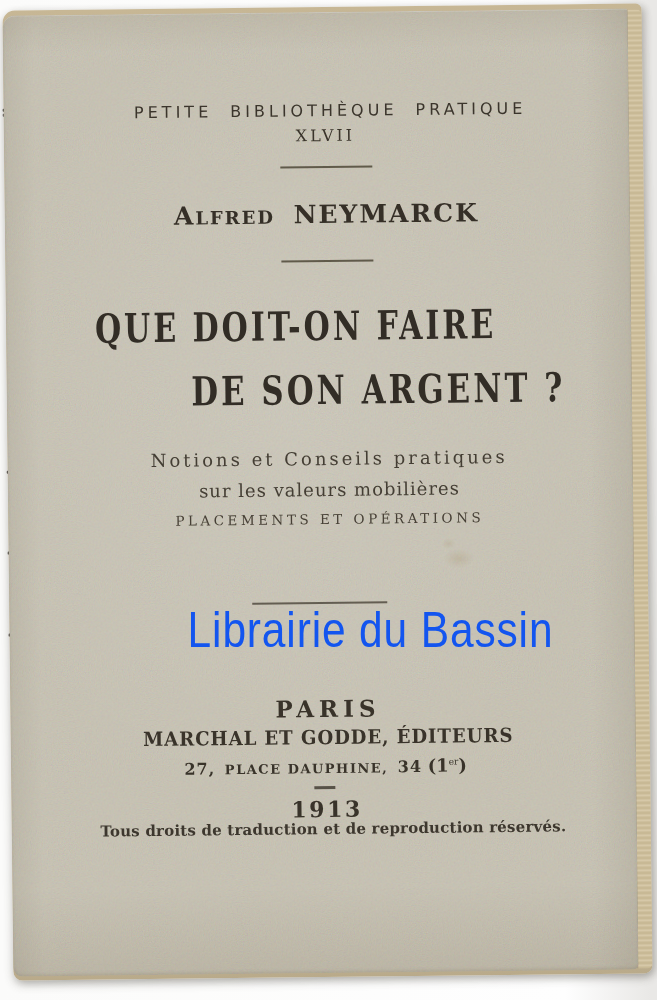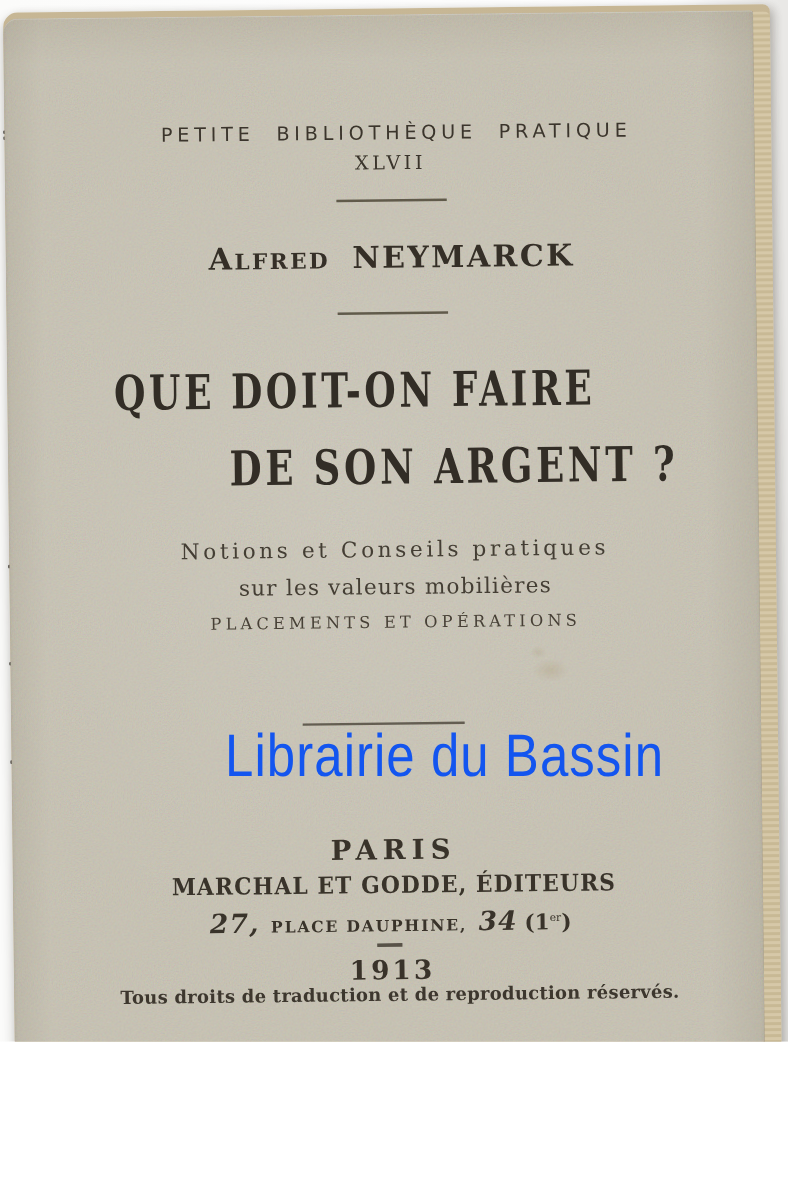--- a/index.html
+++ b/index.html
@@ -4,21 +4,21 @@
 <style>
   html, body { margin: 0; padding: 0; }
   body {
     width: 657px; height: 1000px;
     font-family: "DejaVu Serif", serif;
     background: #ffffff;
     overflow: hidden;
   }
   .photo {
     position: relative;
-    width: 657px; height: 868px;
+    width: 657px; height: 1000px;
     background: linear-gradient(90deg, #fbfbfa 0%, #fefefe 86%, #e9e8e6 99%);
     overflow: hidden;
   }
   
   .book {
     position: absolute;
     left: 8px; top: 7px;
     width: 639px; height: 970px;
     transform: rotate(-0.65deg);
     transform-origin: 50% 50%;
@@ -119,21 +119,21 @@
     top: 716px;
     font-size: 19.5px; font-weight: 600; letter-spacing: 1px;
     color: #39332a;
     transform: translateX(5px) scaleX(0.93);
   }
   .address {
     top: 746px;
     color: #39332a; font-weight: 600;
     transform: translateX(2px);
   }
-  .address .num   { font-size: 22px; letter-spacing: 1px; font-style: italic; }
+  .address .num   { font-size: 16px; letter-spacing: 1px; }
   .address .caps  { font-size: 13px; letter-spacing: 1.5px; margin: 0 4px; }
   .address .paren { font-size: 18px; }
   .address sup    { font-size: 9px; font-weight: 400; }
   .dash { top: 774px; left: 303px; width: 21px; height: 2.5px; background: #3c362d; }
   .year {
     top: 786px;
     font-size: 22px; font-weight: 600; letter-spacing: 2.5px;
     color: #39332a; transform: translateX(3px);
   }
   .rights {

